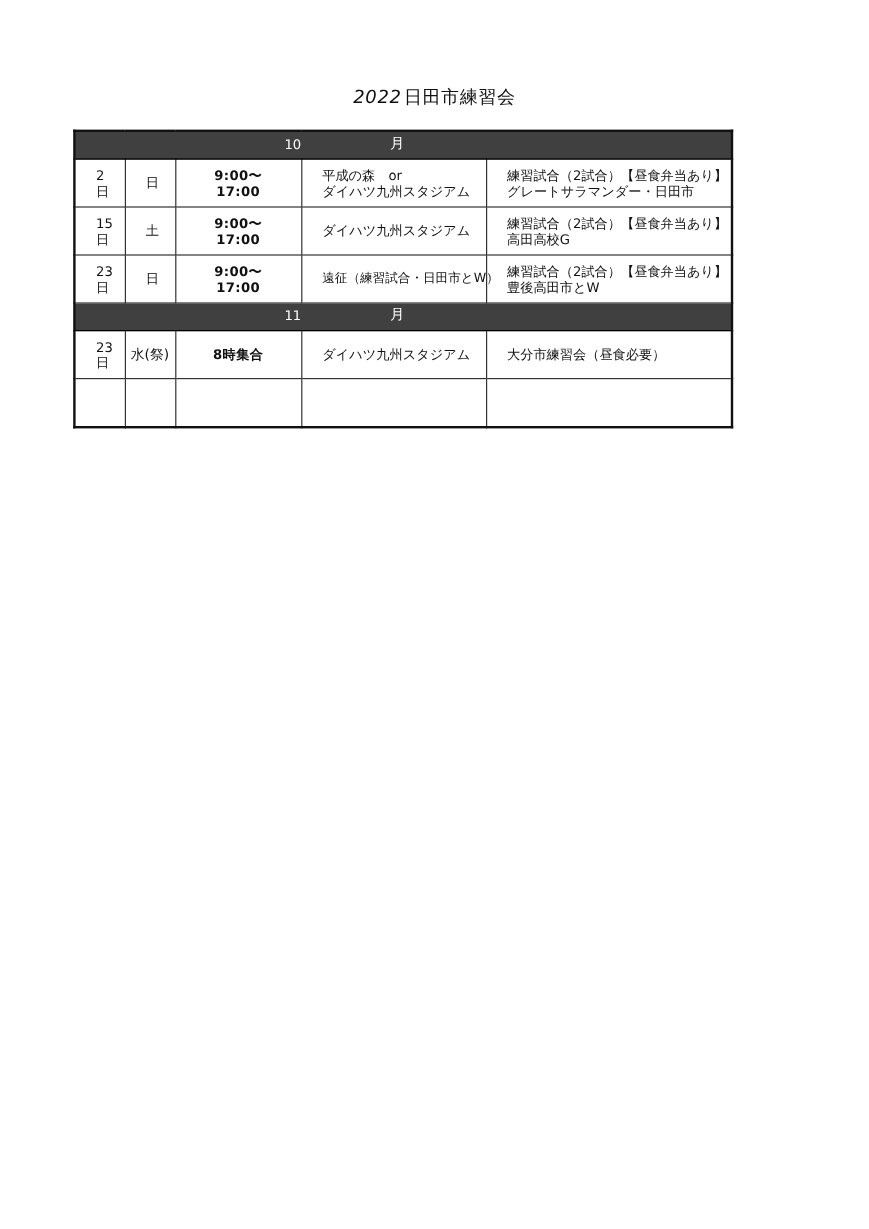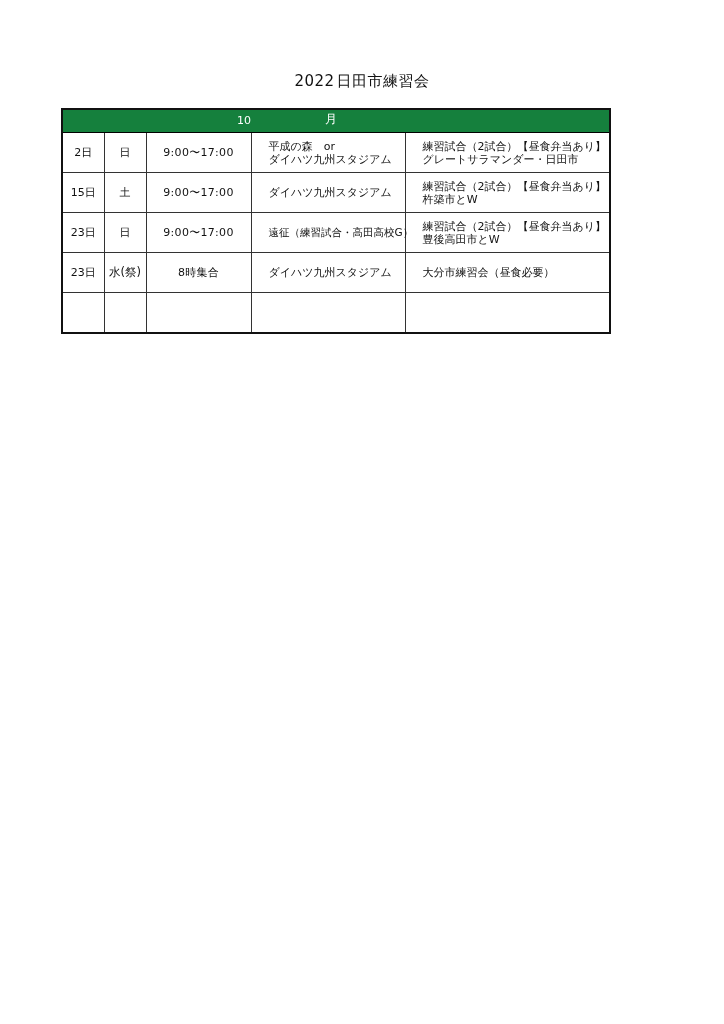--- a/index.html
+++ b/index.html
@@ -1,34 +1,34 @@
 <!DOCTYPE html>
 <html><head>
   <meta charset="utf-8">
   <style>
     html, body { margin: 0; padding: 0; background: #ffffff; }
     body { width: 724px; height: 1024px; position: relative; overflow: hidden;
            font-family: "DejaVu Sans", "Liberation Sans", sans-serif; color: #111; }
     .title { position: absolute; left: 0; top: 72px; width: 724px; text-align: center;
              font-size: 15px; letter-spacing: 0.5px; }
-    .title .year { margin-right: 2px; }
+    .title .year { margin-right: 2px; font-style: italic; }
     table.sched { position: absolute; left: 61px; top: 108px; width: 548px;
                   border-collapse: collapse; border: 2px solid #111; table-layout: fixed; }
-    table.sched td { border: 1px solid #333; padding: 0 3px; height: 39px; vertical-align: middle;
+    table.sched td { border: 1px solid #333; padding: 0 17px; height: 39px; vertical-align: middle;
                      font-size: 11px; line-height: 13px; }
-    tr.month td { background: #15803d; color: #fff; height: 22px; font-size: 11px; text-align: left; padding: 0; border: 1px solid #000; }
+    tr.month td { background: #404040; color: #fff; height: 22px; font-size: 11px; text-align: left; padding: 0; border: 1px solid #000; }
     .month-inner { position: relative; height: 22px; }
     .month-num { position: absolute; left: 174px; top: 4px; }
     .month-unit { position: absolute; left: 262px; top: 3px; font-size: 12px; }
     td.c-date { text-align: center; font-size: 12px; }
     td.c-dow { text-align: center; font-size: 13px; }
-    td.c-time { text-align: center; font-size: 10px; letter-spacing: 0.3px; }
+    td.c-time { text-align: center; font-size: 10px; letter-spacing: 0.3px; font-weight: bold; }
     td.c-place { font-size: 11.5px; }
     td.c-note { font-size: 10px; line-height: 12px; }
-    .line { display: block; white-space: nowrap; margin-left: 14px; }
+    .line { display: block; white-space: nowrap; }
   </style>
 </head>
 <body>
 
 <div class="title">
   <span class="year">2022</span><span>日田市練習会</span>
 </div>
 
 <table class="sched">
   <colgroup>
@@ -63,36 +63,44 @@
     </tr>
     <tr>
       <td class="c-date">15日</td>
       <td class="c-dow">土</td>
       <td class="c-time">9:00〜17:00</td>
       <td class="c-place">
         <span class="line">ダイハツ九州スタジアム</span>
       </td>
       <td class="c-note">
         <span class="line">練習試合（2試合）【昼食弁当あり】</span>
-        <span class="line">杵築市とW</span>
+        <span class="line">高田高校G</span>
       </td>
     </tr>
     <tr>
       <td class="c-date">23日</td>
       <td class="c-dow">日</td>
       <td class="c-time">9:00〜17:00</td>
       <td class="c-place">
-        <span class="line" style="font-size:10.5px">遠征（練習試合・高田高校G）</span>
+        <span class="line" style="font-size:10.5px">遠征（練習試合・日田市とW）</span>
       </td>
       <td class="c-note">
         <span class="line">練習試合（2試合）【昼食弁当あり】</span>
         <span class="line">豊後高田市とW</span>
       </td>
     </tr>
 
+    <tr class="month">
+      <td colspan="5">
+          <div class="month-inner">
+        <span class="month-num">11</span>
+        <span class="month-unit">月</span>
+      </div>
+        </td>
+    </tr>
     <tr>
       <td class="c-date">23日</td>
       <td class="c-dow" style="font-size:11.5px; padding:0">水(祭)</td>
       <td class="c-time">8時集合</td>
       <td class="c-place">
         <span class="line">ダイハツ九州スタジアム</span>
       </td>
       <td class="c-note">
         <span class="line">大分市練習会（昼食必要）</span>
       </td>

